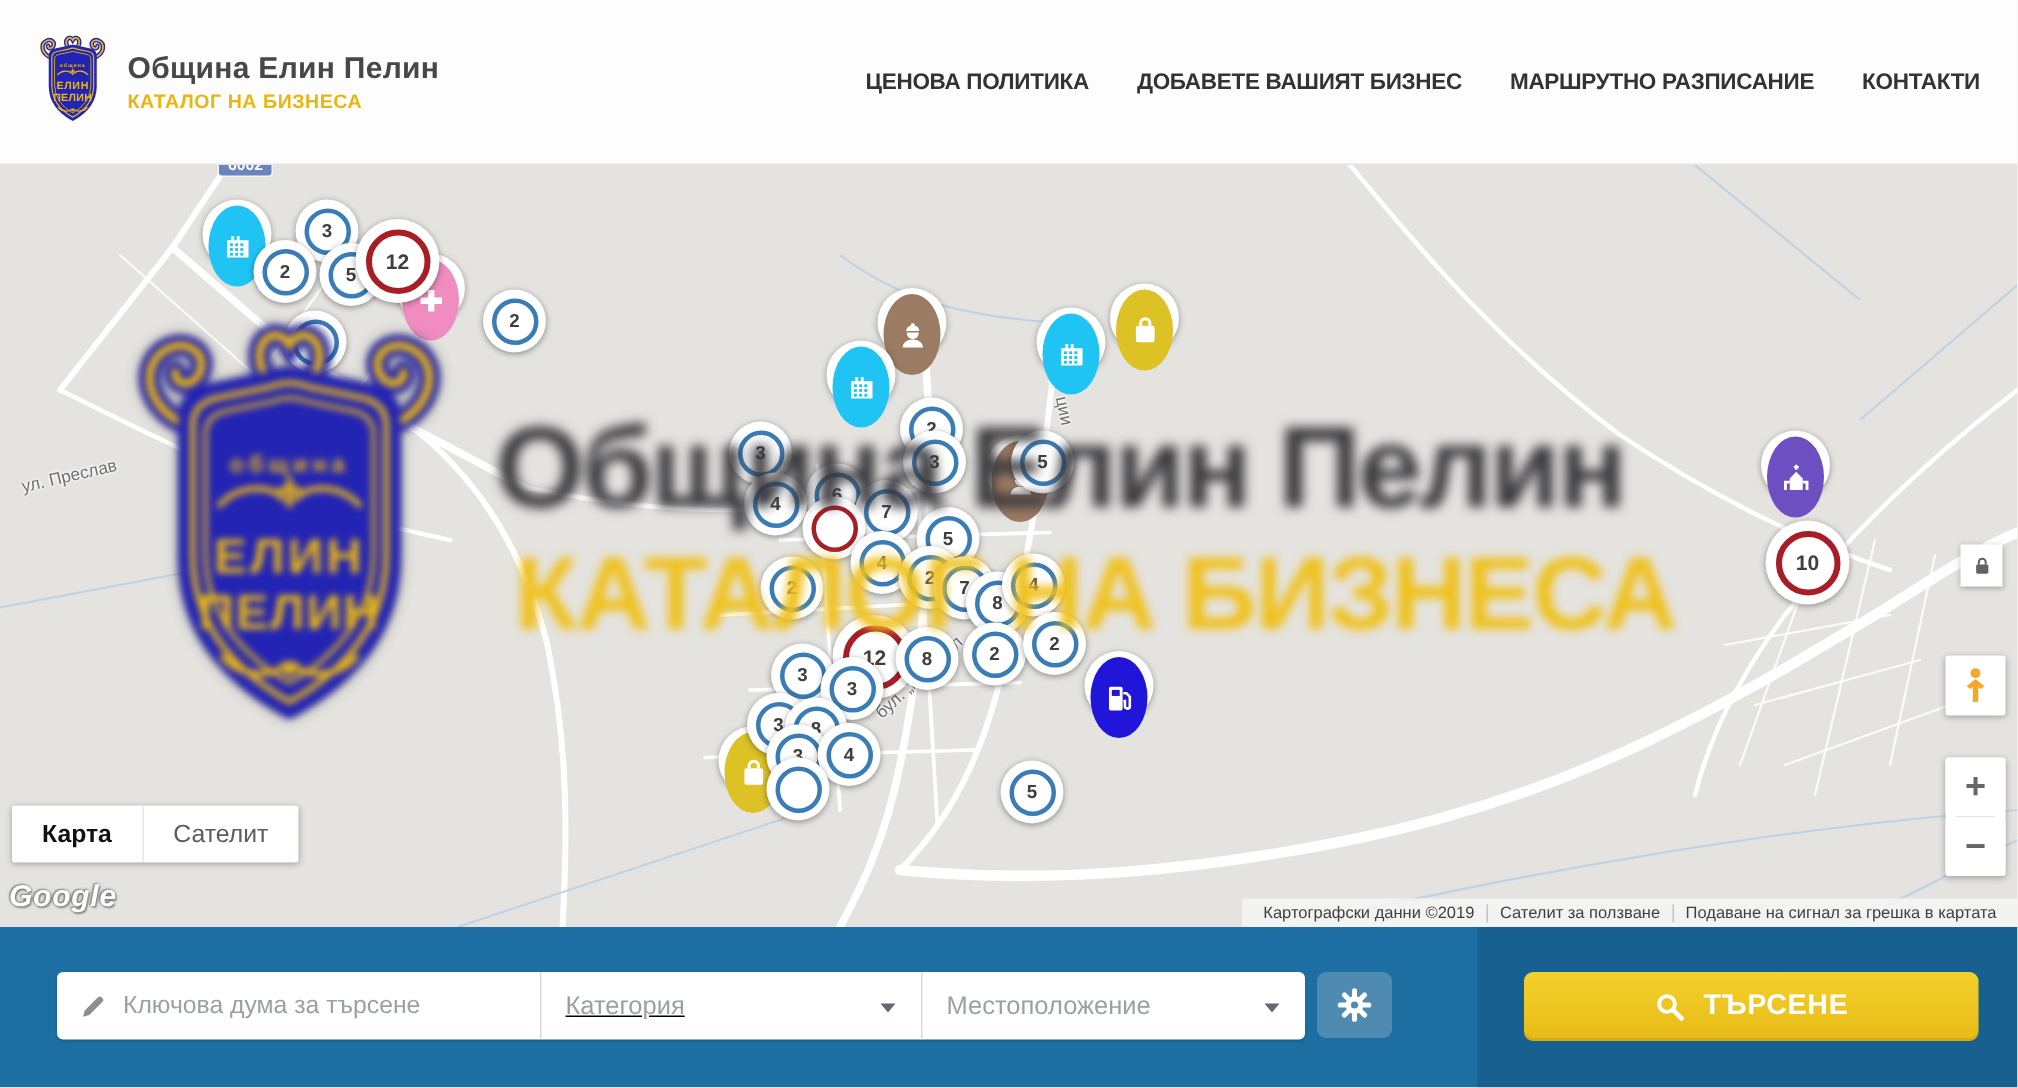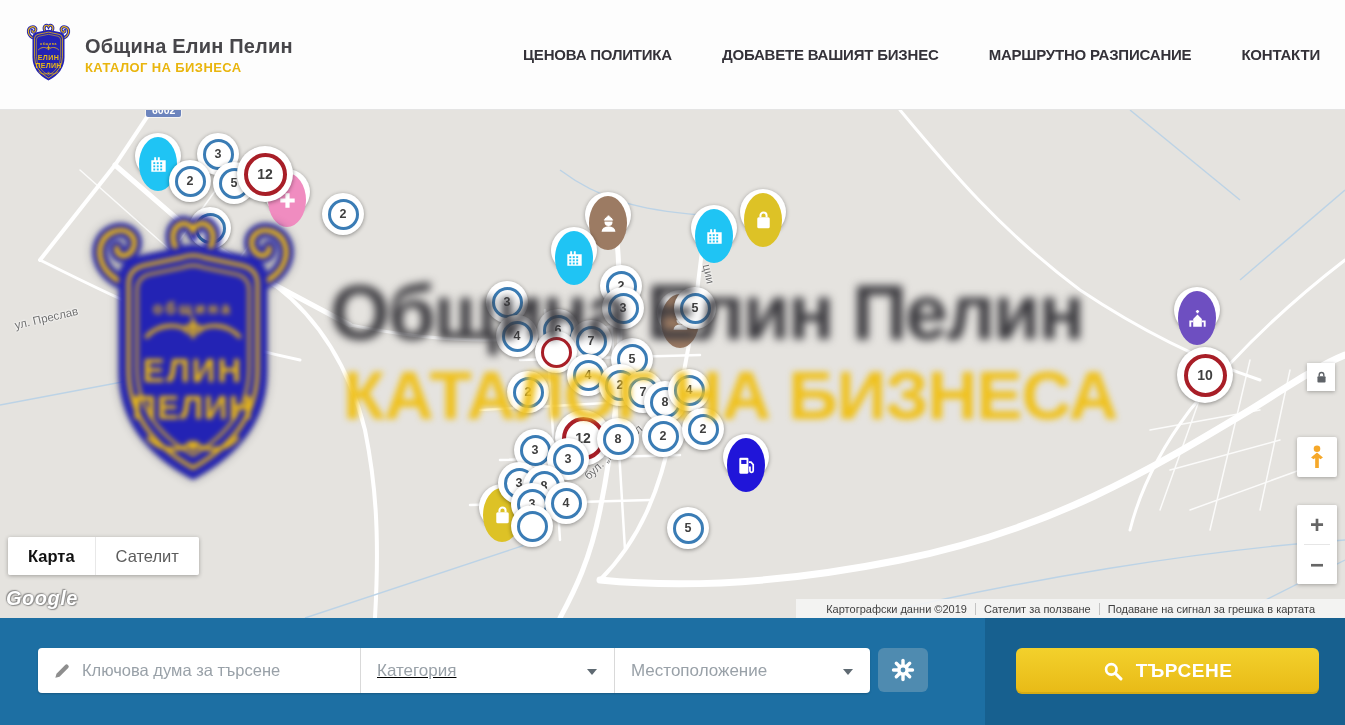--- a/index.html
+++ b/index.html
@@ -6,21 +6,21 @@
   body { font-family:"Liberation Sans", sans-serif; background:#fff; }
   .page { position:relative; width:1345px; height:725px; overflow:hidden; background:#fff; }
 
   
   .header { position:relative; height:110px; background:#fdfdfd; border-bottom:1px solid #e4e4e4;
             display:flex; align-items:center; padding:0 25px; z-index:30; }
   .brand { display:flex; align-items:center; gap:13px; cursor:pointer; }
   .brand-crest { width:47px; height:64px; }
   .brand-title { font-size:20px; font-weight:700; color:#47464a; letter-spacing:.2px; }
   .brand-subtitle { font-size:13px; font-weight:800; color:#e9b50e; letter-spacing:.4px; margin-top:2px; }
-  .nav { margin-left:auto; display:flex; gap:50px; align-items:center; }
+  .nav { margin-left:auto; display:flex; gap:32px; align-items:center; }
   .nav a { text-decoration:none; font-size:15px; font-weight:700; color:#343239; letter-spacing:-.2px; cursor:pointer; white-space:nowrap; }
 
   
   .map { position:relative; height:508px; background:#e5e3df; overflow:hidden; cursor:grab; }
   .roads { position:absolute; inset:0; z-index:0; }
 
   .road-label { position:absolute; z-index:2; white-space:nowrap; }
   .road-label.street { color:#6f6f6f; font-size:11.5px; text-shadow:0 0 2px #fff,0 0 2px #fff,0 0 3px #fff; }
   .road-label.shield { background:#6c84bd; color:#fff; font-size:10.5px; font-weight:700; padding:1px 6px; border-radius:2px; box-shadow:0 0 0 1px rgba(255,255,255,.6); }
   .road-label[data-idx="0"] { left:146px; top:-7px; }
@@ -63,21 +63,21 @@
   .mt-btn { height:38px; background:#fff; border:none; padding:0 20px; font-family:inherit;
             font-size:16.5px; cursor:pointer; }
   .mt-btn.active { font-weight:700; color:#111; }
   .mt-btn.idle { color:#5c5c5c; border-left:1px solid #e8e8e8; }
 
   .google-logo { position:absolute; left:6px; top:477px; z-index:10; font-size:20px; font-weight:700; color:#fff;
                  letter-spacing:.5px; cursor:pointer;
                  text-shadow:0 0 2px rgba(90,90,90,.8), 1px 1px 1px rgba(90,90,90,.5), -1px -1px 1px rgba(90,90,90,.5);font-style:italic; }
 
   .attribution { position:absolute; right:0; bottom:0; height:19px; z-index:10; display:flex; align-items:center;
-                 background:rgba(245,245,245,.88); padding:0 22px; }
+                 background:rgba(245,245,245,.88); padding:0 6px; }
   .attribution span { font-size:11px; color:#3f3f3f; padding:0 8px; white-space:nowrap; }
   .attribution span + span { border-left:1px solid #c3c3c3; cursor:pointer; }
 
   .ctl-lock { position:absolute; right:10px; top:253px; width:28px; height:28px; z-index:10; background:#fff;
               border:none; box-shadow:0 1px 4px rgba(0,0,0,.3); cursor:pointer; display:flex; align-items:center; justify-content:center; }
   .ctl-lock svg { width:15px; height:15px; }
   .ctl-pegman { position:absolute; right:8px; top:327px; width:40px; height:40px; z-index:10; background:#fff;
               border:none; border-radius:2px; box-shadow:0 1px 4px rgba(0,0,0,.3); cursor:pointer; display:flex; align-items:center; justify-content:center; }
   .ctl-pegman svg { width:22px; height:26px; }
   .zoomctl { position:absolute; right:8px; top:395px; width:40px; z-index:10; background:#fff; border-radius:2px;

